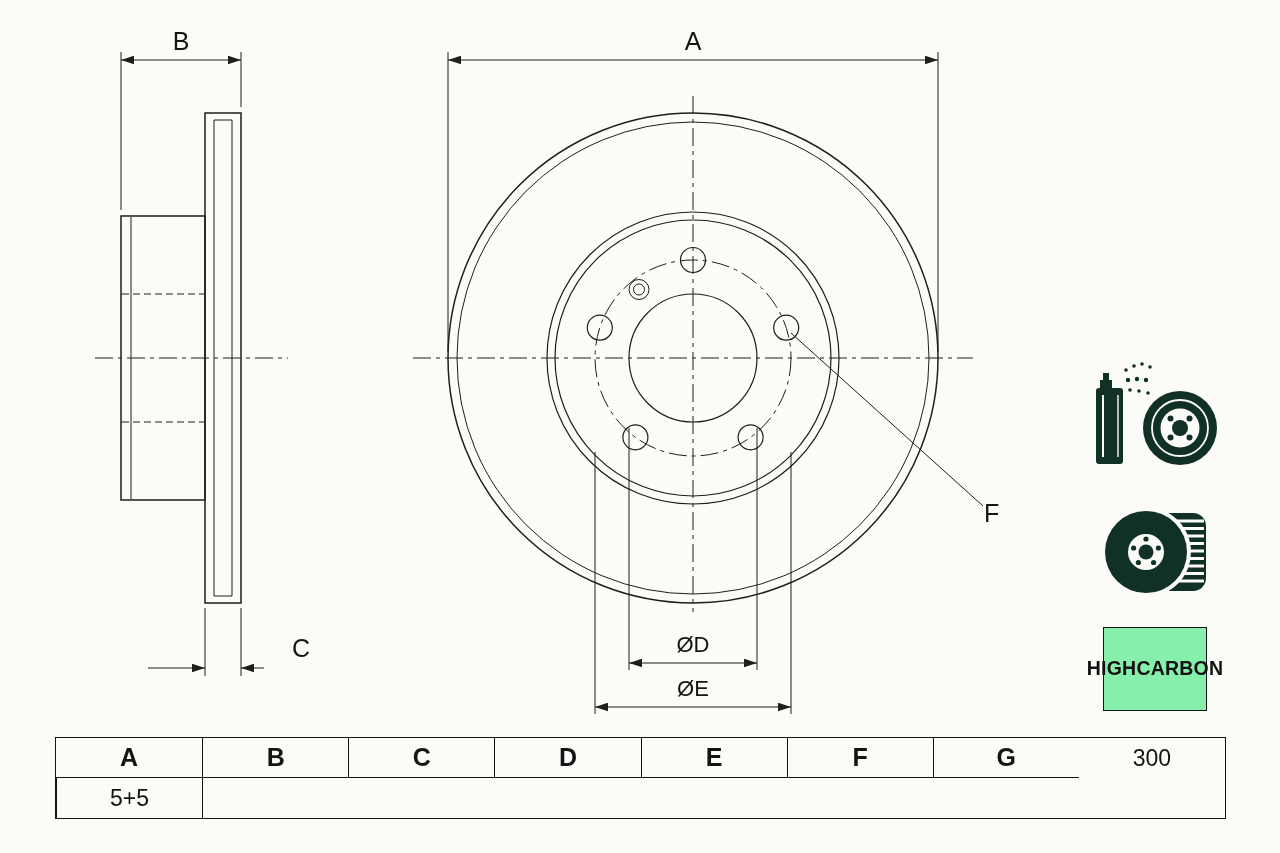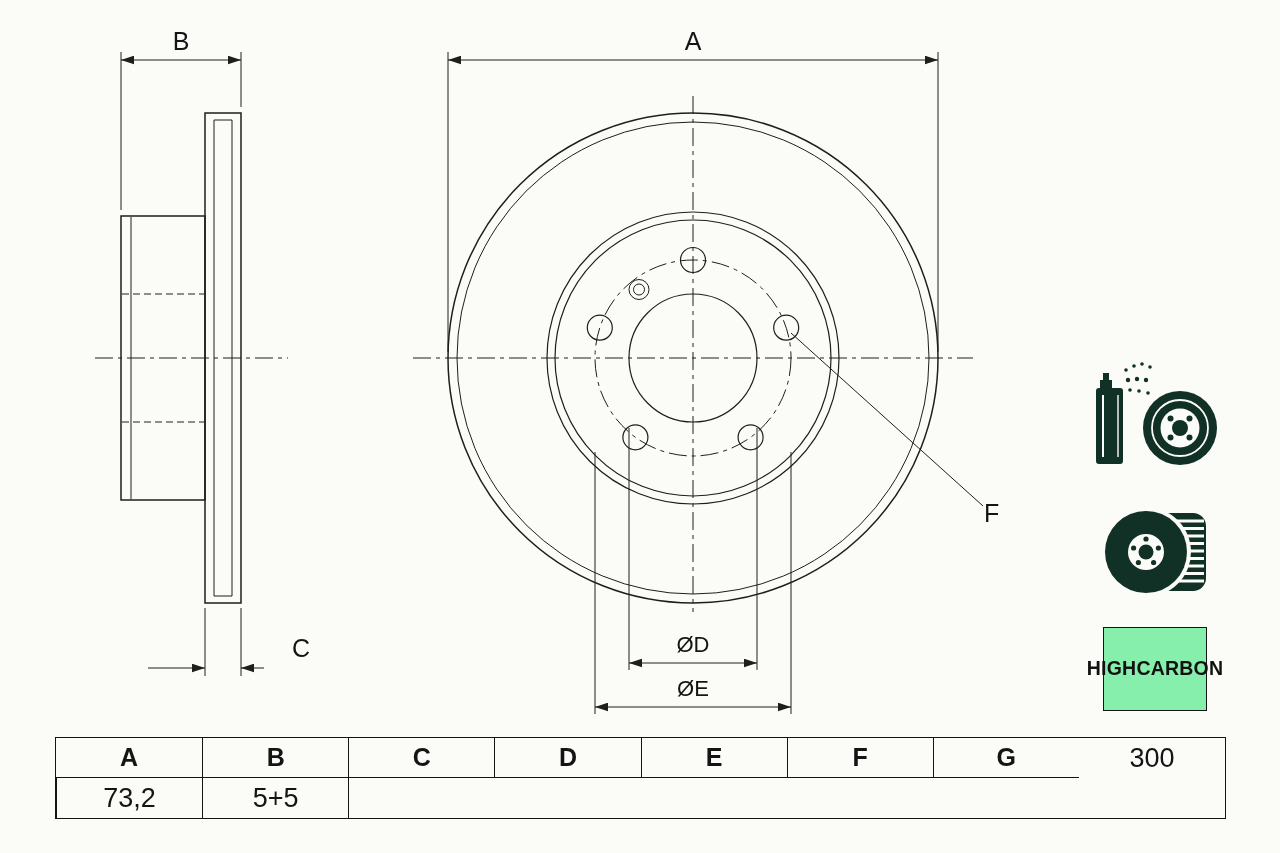--- a/index.html
+++ b/index.html
@@ -32,21 +32,21 @@
 
   
   .spec-table {
     position:absolute; left:55px; top:737px; width:1171px; height:82px;
     display:grid; grid-template-columns:repeat(8,1fr); grid-template-rows:1fr 1fr;
     border:1.7px solid #141414; background:#fbfbf8;
   }
   .cell {
     display:flex; align-items:center; justify-content:center;
     border-left:1.2px solid #141414;
-    font-size:27px; color:#141414;
+    font-size:23px; color:#141414;
   }
   .cell.nl { border-left:none; }
   .cell.th { border-bottom:1.2px solid #141414; font-weight:bold; font-size:25px; }
 </style>
 </head>
 <body>
 
 <div class="stage">
 
   <svg class="drawing" width="1280" height="735" viewBox="0 0 1280 735">
@@ -201,18 +201,17 @@
   <div class="spec-table">
     <div class="cell th nl">A</div>
     <div class="cell th">B</div>
     <div class="cell th">C</div>
     <div class="cell th">D</div>
     <div class="cell th">E</div>
     <div class="cell th">F</div>
     <div class="cell th">G</div>
 
     <div class="cell nl">300</div>
-    <div class="cell">73,2</div>
     <div class="cell">5+5</div>
     <div class="cell"></div>
   </div>
 
 </div>
 
 </body></html>

